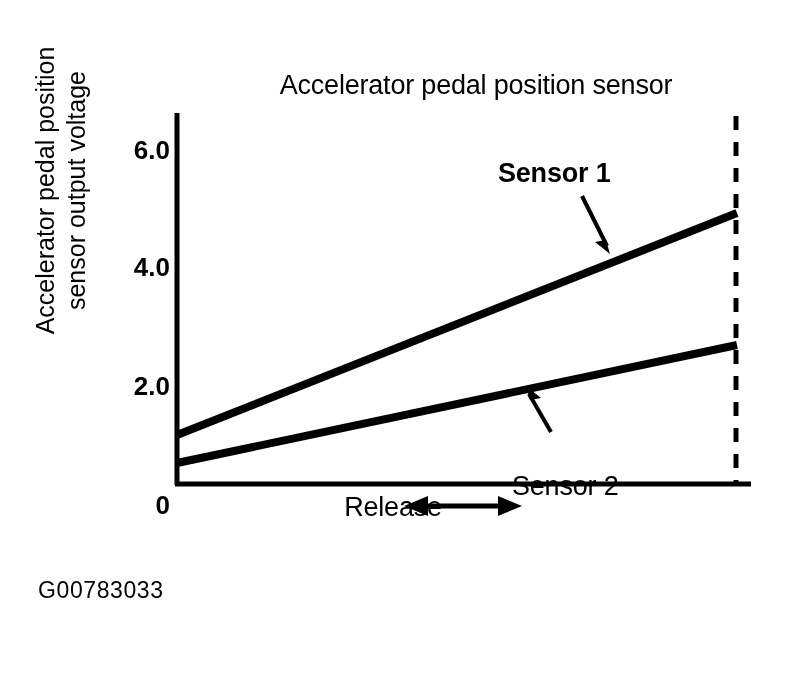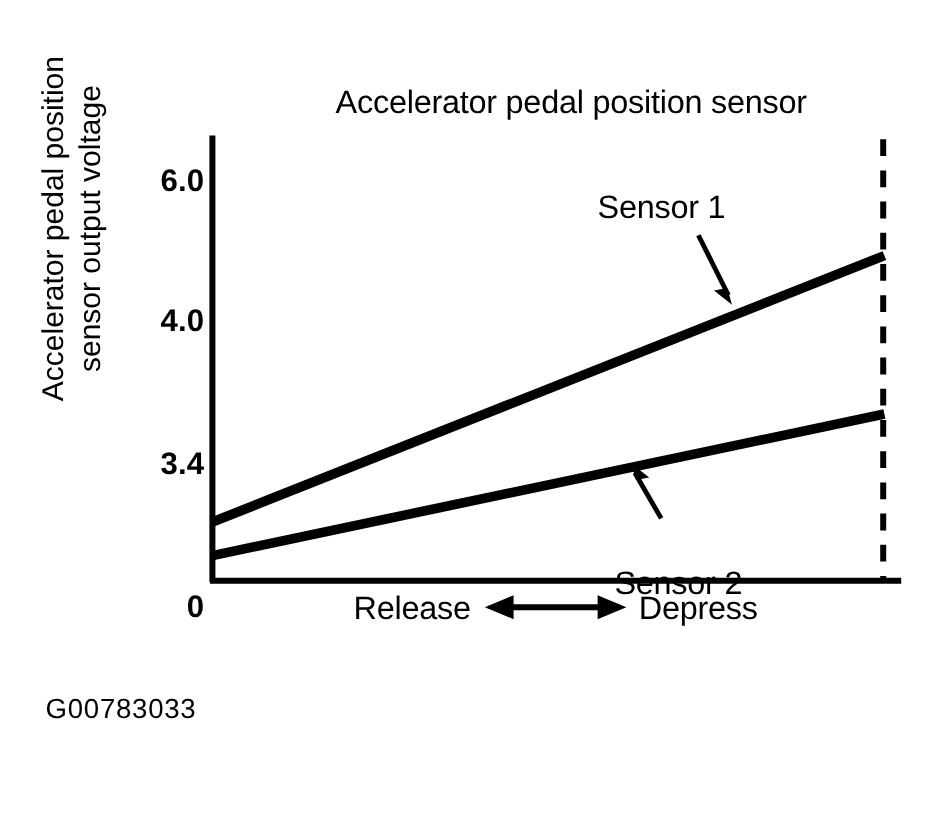--- a/index.html
+++ b/index.html
@@ -74,21 +74,21 @@
     white-space: nowrap;
   }
   .ylabel-block .line2 { display: block; }
 
   .series-label {
     position: absolute;
     font-size: 27px;
     white-space: nowrap;
     letter-spacing: -0.2px;
   }
-  #sensor1-label { left: 498px; top: 158px; }
+  #sensor1-label { left: 498px; top: 158px; font-weight: bold; }
   #sensor2-label { left: 512px; top: 441px; margin-top: 30px; }
 
   .xaxis-row {
     position: absolute;
     top: 489px;
     left: 176px;
     width: 574px;
     height: 36px;
     display: flex;
     align-items: center;
@@ -170,32 +170,31 @@
     <span class="line2">sensor output voltage</span>
   </div>
 
   <div class="ytick-wrap" style="top:115px;">
     <div class="ytick" style="top:-14px;">6.0</div>
   </div>
   <div class="ytick-wrap" style="top:232px;">
     <div class="ytick" style="top:-14px;">4.0</div>
   </div>
   <div class="ytick-wrap" style="top:351px;">
-    <div class="ytick" style="top:-14px;">3.4</div>
+    <div class="ytick" style="top:-14px;">2.0</div>
   </div>
   <div class="ytick-wrap" style="top:470px;">
     <div class="ytick" style="top:-14px;">0</div>
   </div>
 
   <div class="series-label" id="sensor1-label">Sensor 1</div>
 
   <div class="series-label" id="sensor2-label">Sensor 2</div>
 
   <div class="xaxis-row">
     <span class="word">Release</span>
     <span class="arrow-span"></span>
-    <span class="word">Depress</span>
   </div>
 
 
   <div class="figure-id">G00783033</div>
 
 </div>
 
 </body></html>

